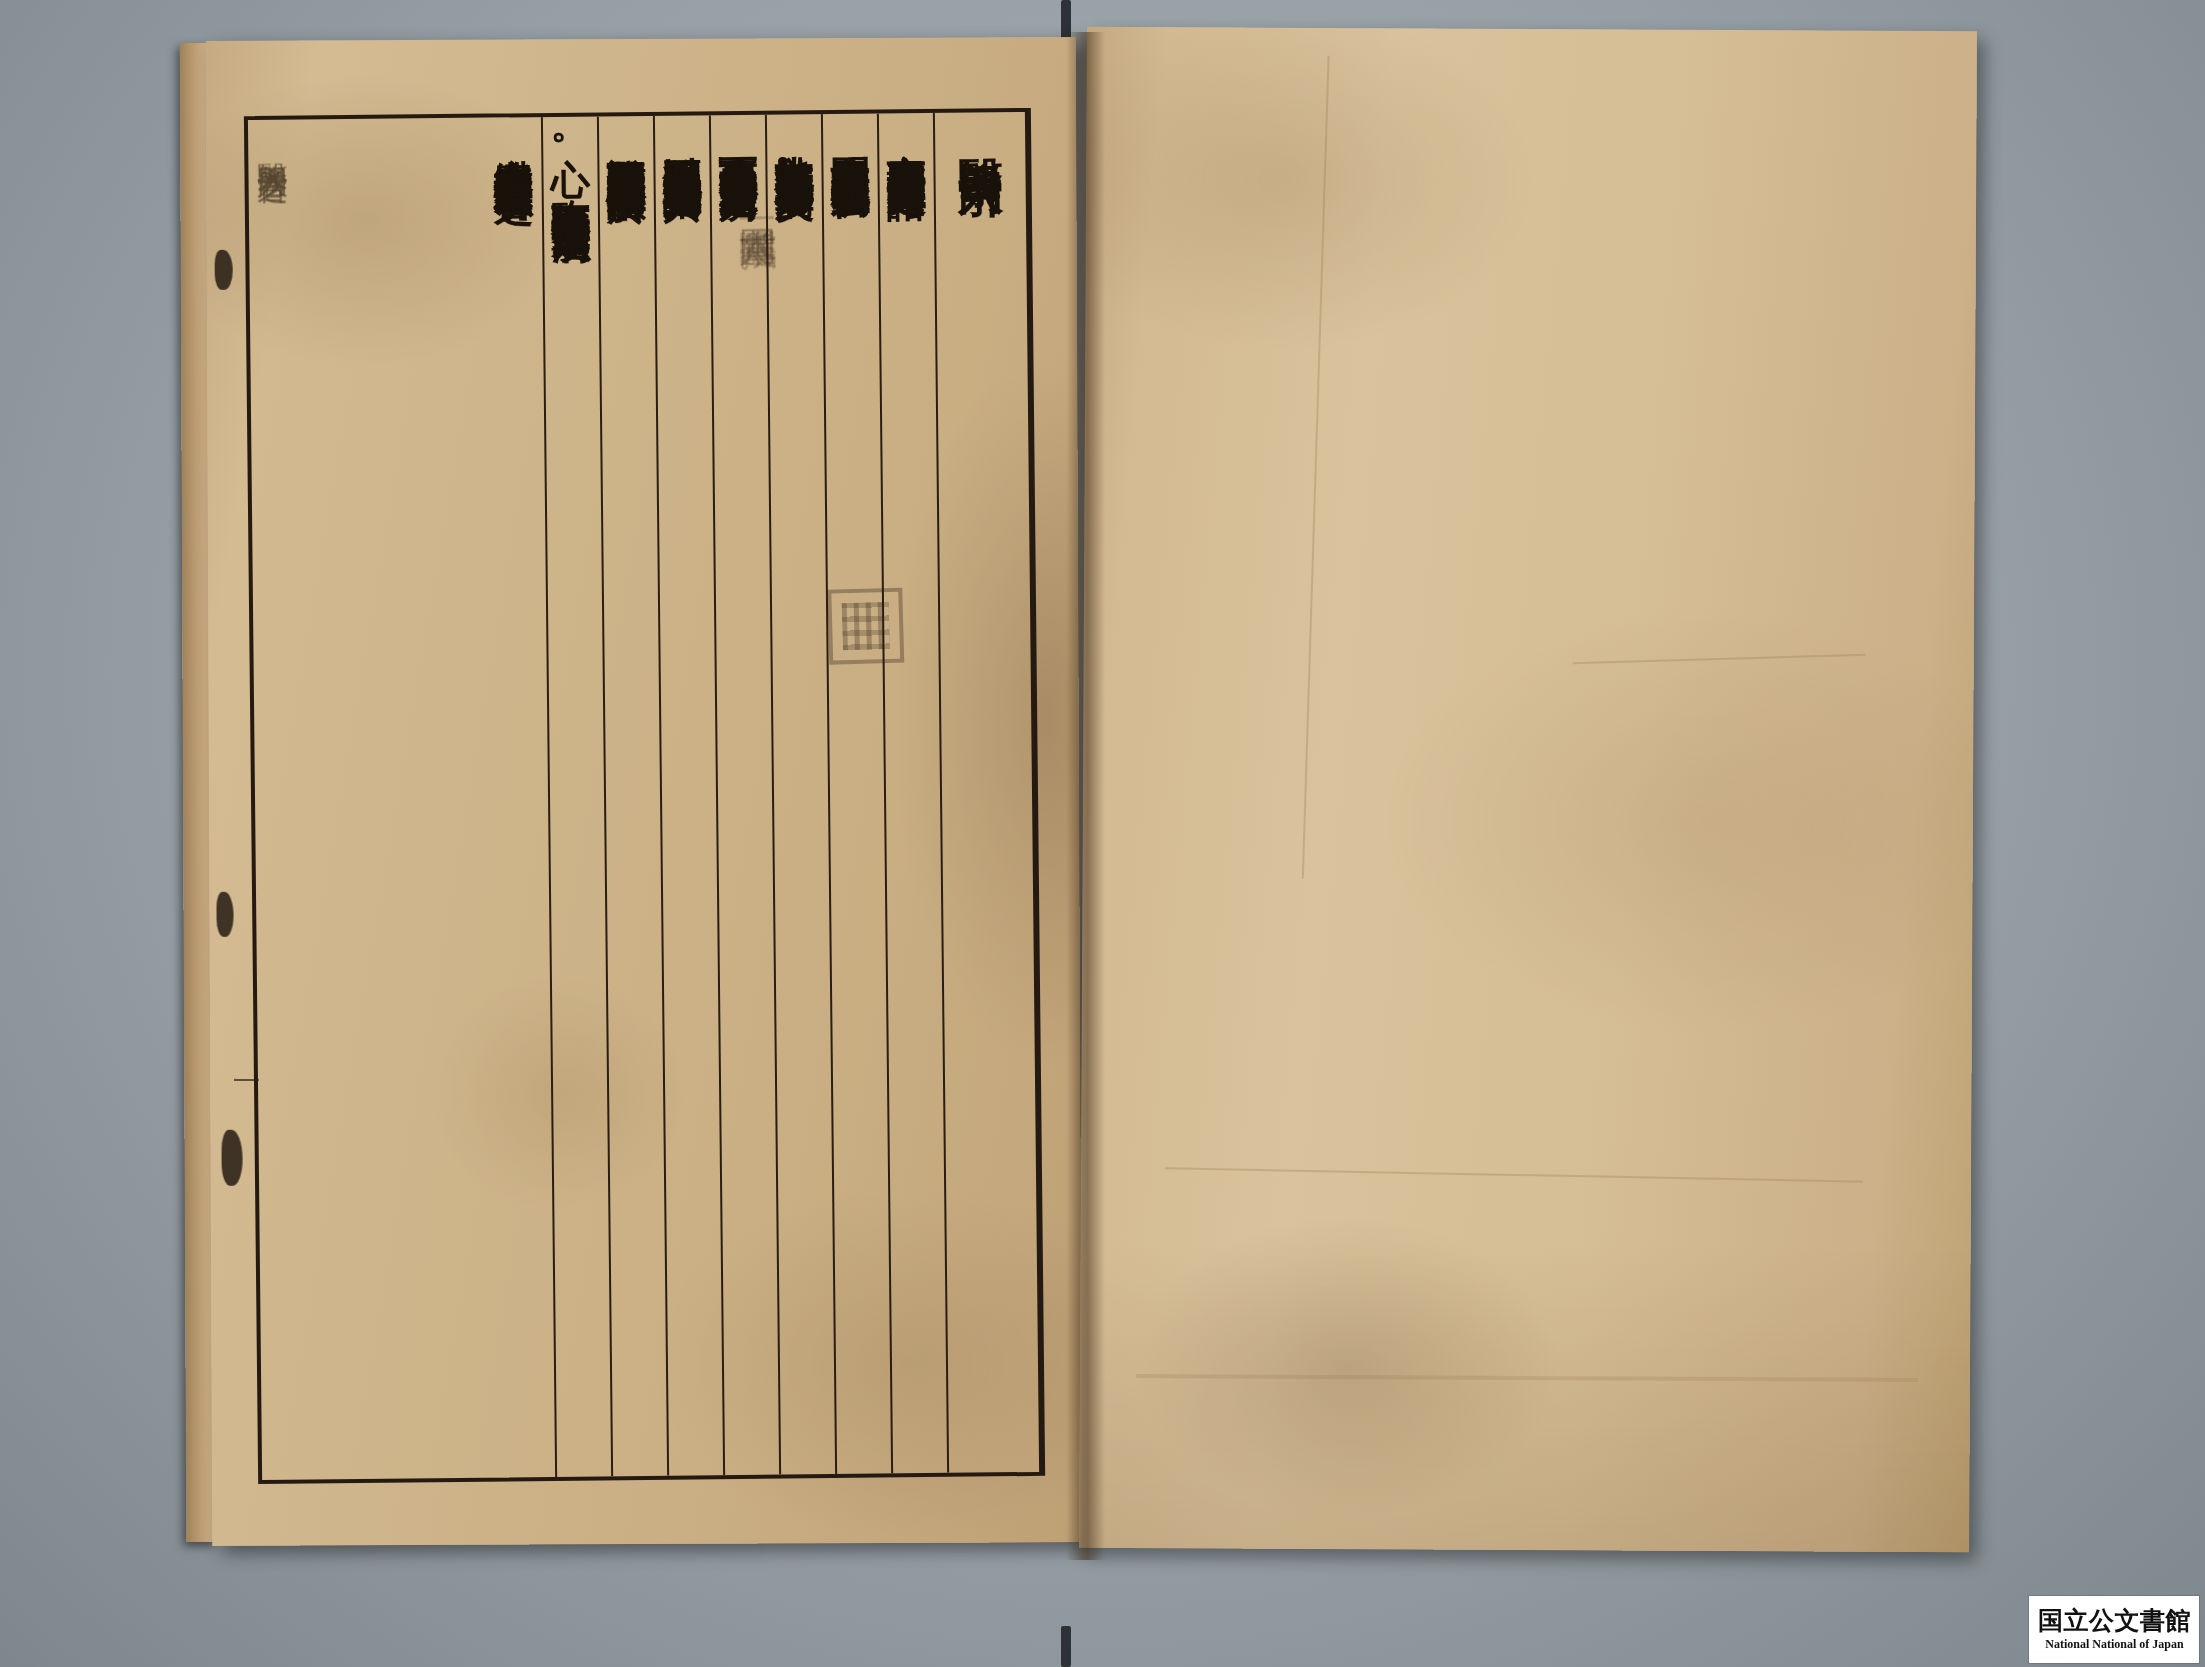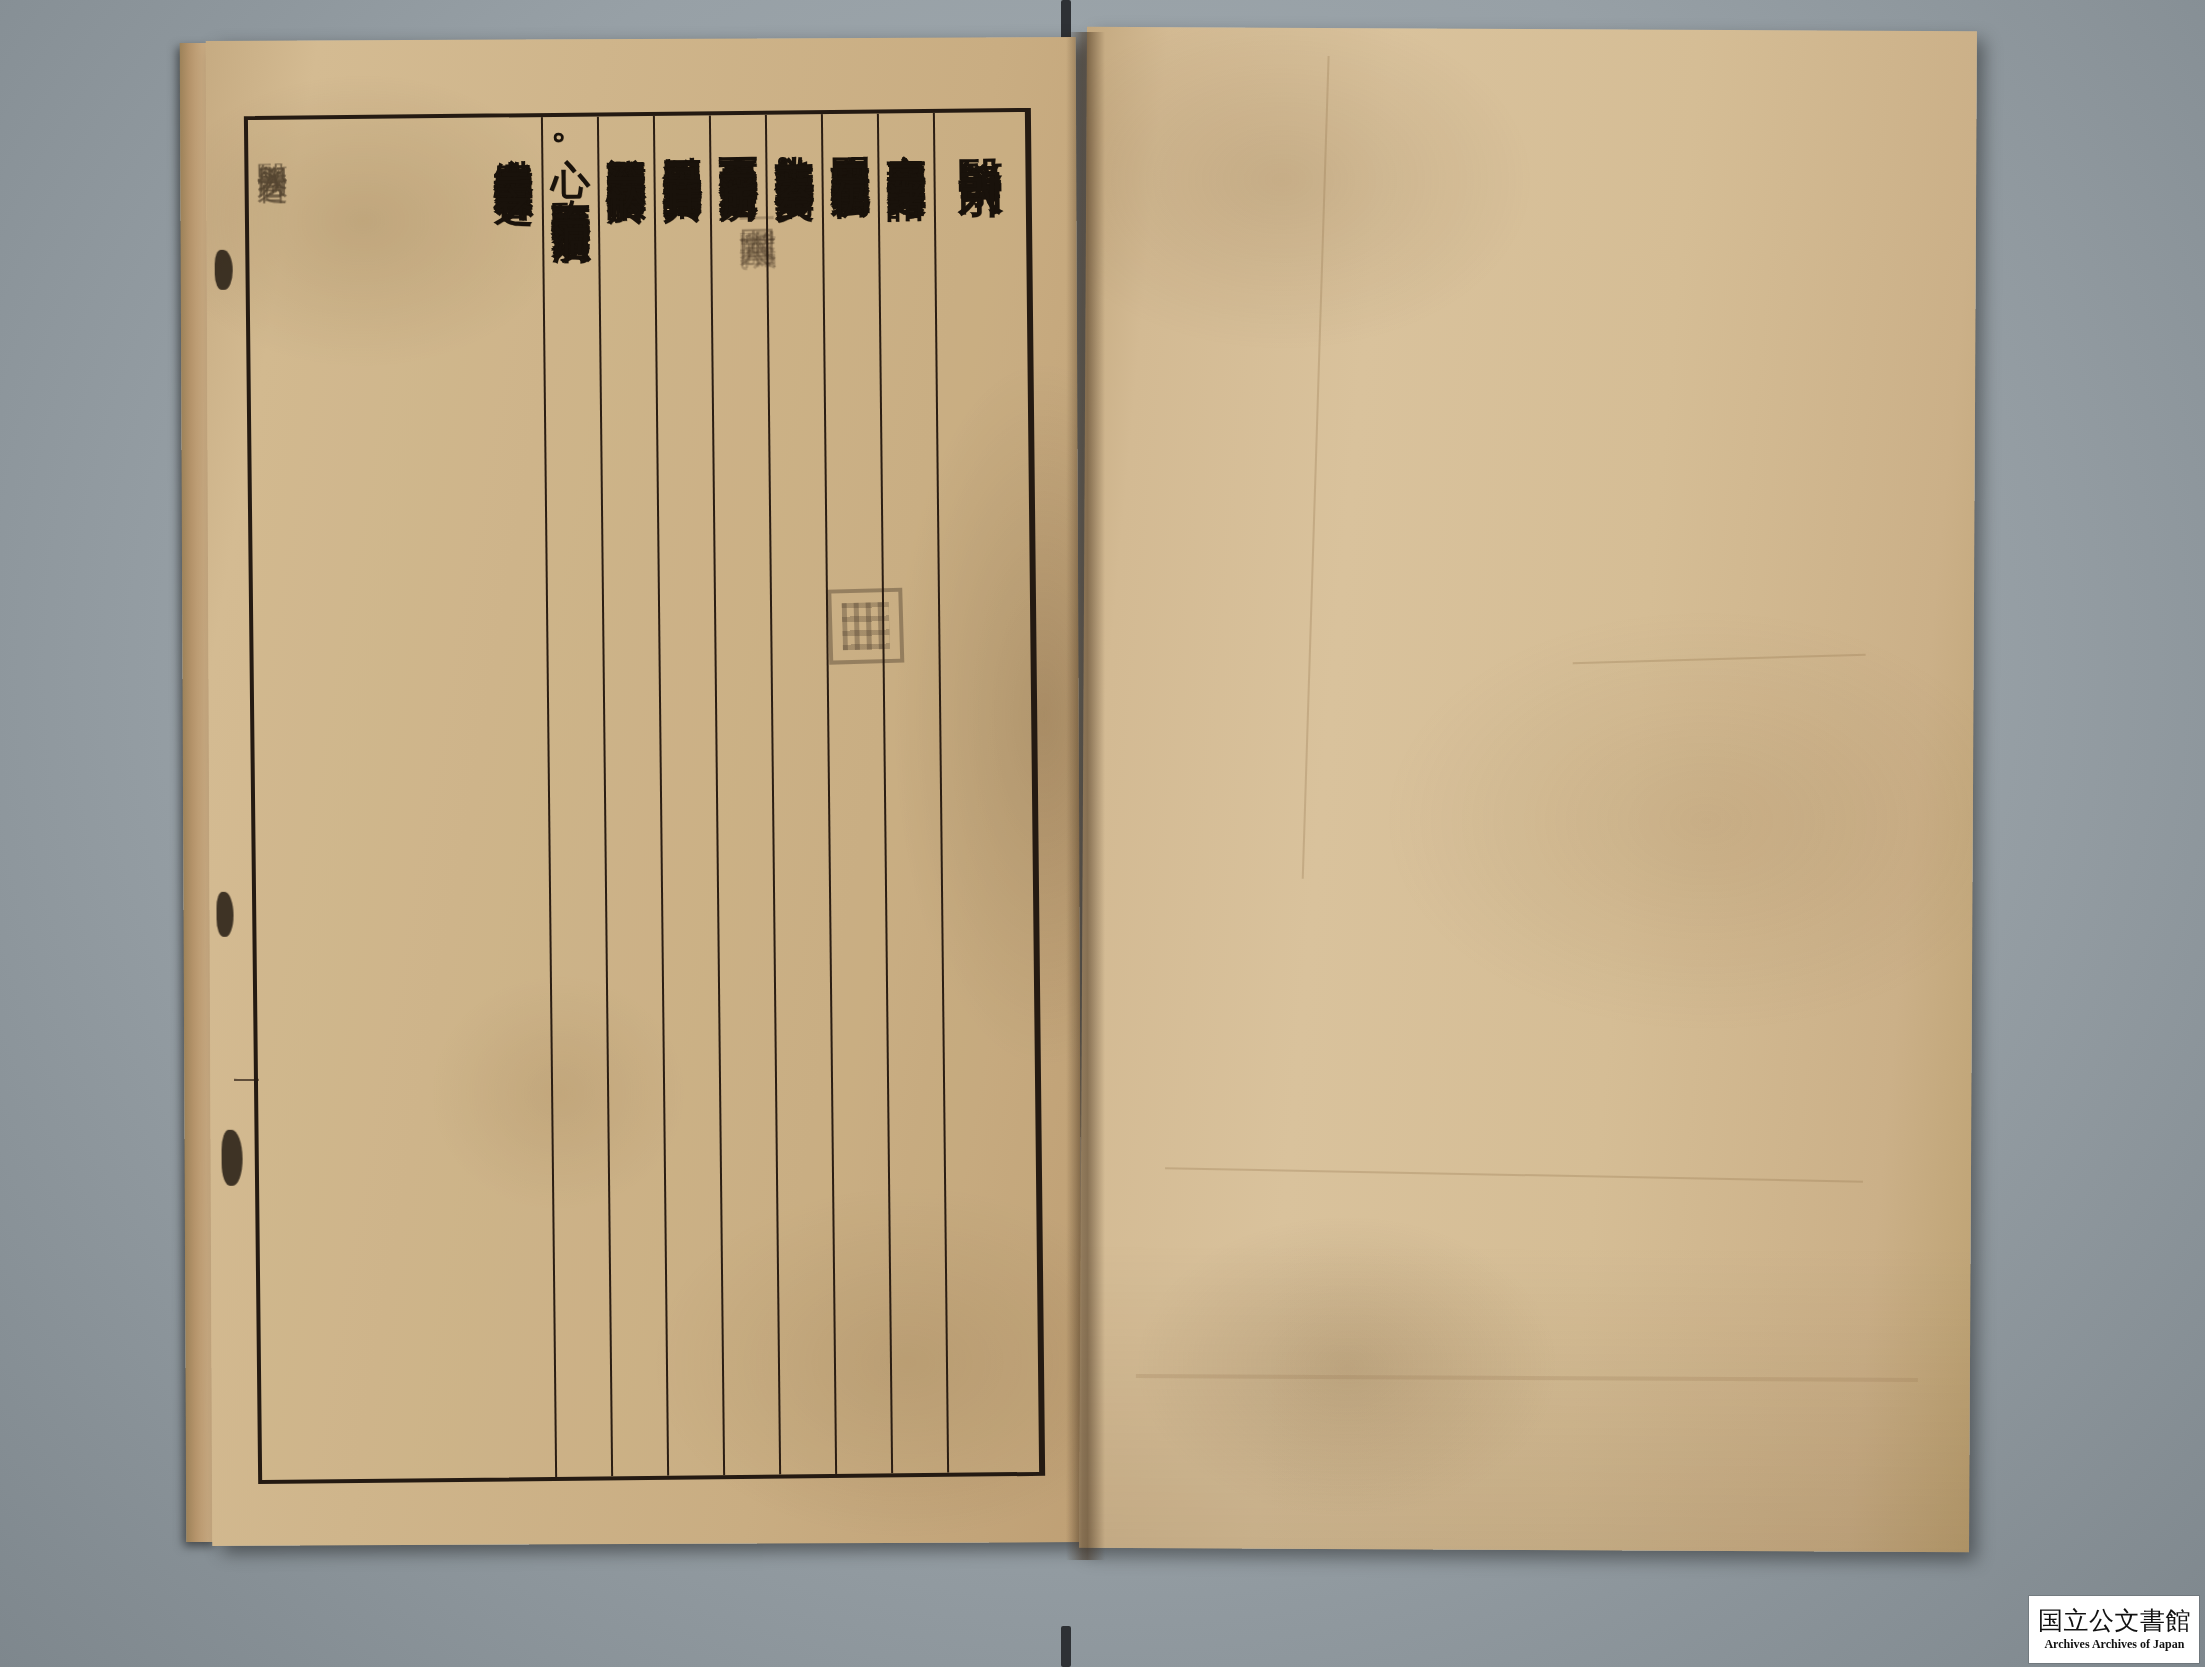--- a/index.html
+++ b/index.html
@@ -257,21 +257,21 @@
     background: #ffffff;
     display: flex;
     flex-direction: column;
     align-items: center;
     justify-content: center;
     box-shadow: 0 0 0 0.7px rgba(0,0,0,0.18);
   }
   #badge-cjk {
     font-family: "DejaVu Serif", serif;
     font-size: 25px;
-    font-weight: 400;
+    font-weight: 700;
     color: #111;
     letter-spacing: 0.02em;
     line-height: 1.1;
   }
   #badge-en {
     font-family: "Liberation Serif", serif;
     font-size: 12px;
     font-weight: 700;
     color: #111;
     margin-top: 2.8px;
@@ -343,15 +343,15 @@
     <div class="crease" style="left:84px; top:1145px; width:698px; height:2.1px; transform:rotate(0.8deg);"></div>
     <div class="crease" style="left:56px;  top:1347px; width:782px; height:3.5px; background:rgba(150,120,80,0.22);"></div>
     <div class="right-text"></div>
   </div>
 
   <div id="gutter"></div>
 </div>
 
 <div id="badge">
   <div id="badge-cjk">国立公文書館</div>
-  <div id="badge-en">Archives Archives of Japan</div>
+  <div id="badge-en">National National of Japan</div>
 </div>
 
 
 </body></html>

